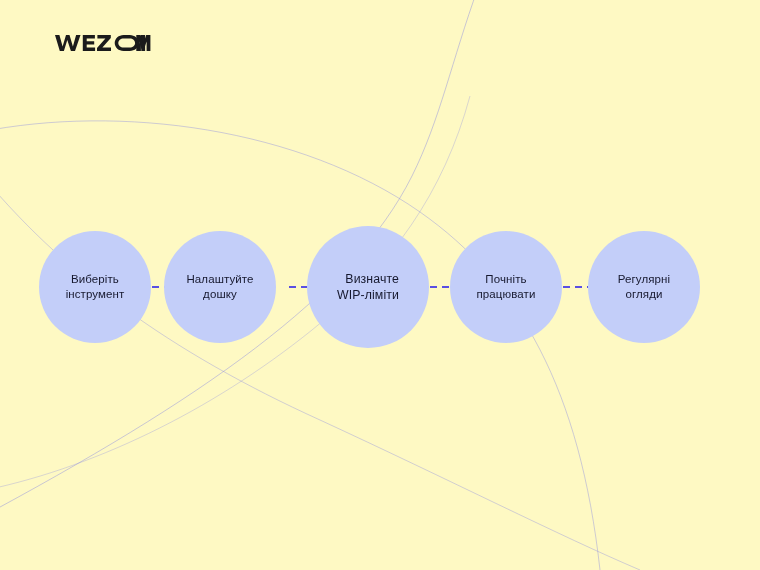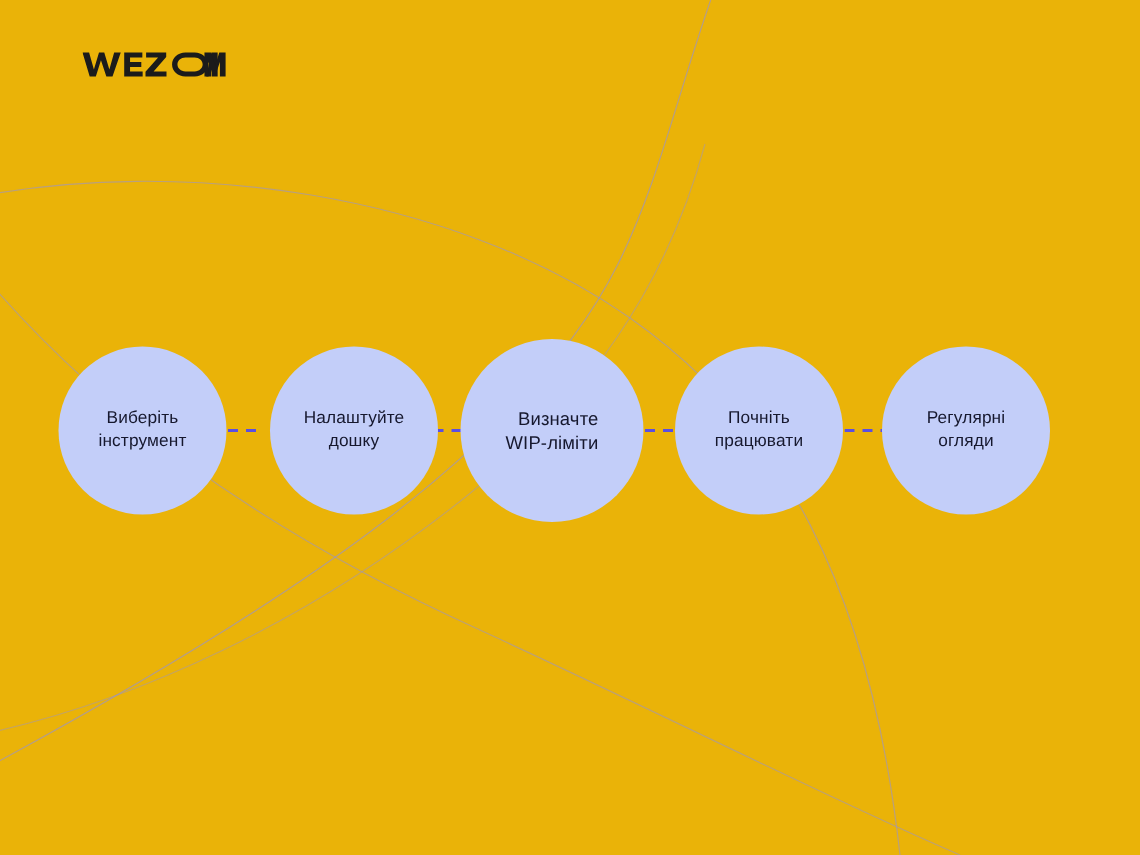--- a/index.html
+++ b/index.html
@@ -11,21 +11,21 @@
     height: 570px;
     overflow: hidden;
     font-family: "Liberation Sans", sans-serif;
     background: #eaeaec;
   }
 
   #stage {
     position: relative;
     width: 760px;
     height: 570px;
-    background: #eab308;
+    background: #fef9c3;
     overflow: hidden;
   }
 
   
   #bg-curves {
     position: absolute;
     left: 0;
     top: 0;
     width: 760px;
     height: 570px;
@@ -142,21 +142,21 @@
     <div class="connector" style="left:152px; width:24px;"></div>
     <div class="connector" style="left:289px; width:19px;"></div>
     <div class="connector" style="left:430px; width:20px;"></div>
     <div class="connector" style="left:563px; width:25px;"></div>
 
     <div class="node sz-std" style="left:39px; top:231px;">
       <span class="node-label">Виберіть
 інструмент</span>
     </div>
 
-    <div class="node sz-std" style="left:180px; top:231px;">
+    <div class="node sz-std" style="left:164px; top:231px;">
       <span class="node-label">Налаштуйте
 дошку</span>
     </div>
 
     <div class="node sz-lg" style="left:307px; top:226px;">
       <span class="node-label">Визначте
 WIP-ліміти</span>
     </div>
 
     <div class="node sz-std" style="left:450px; top:231px;">

